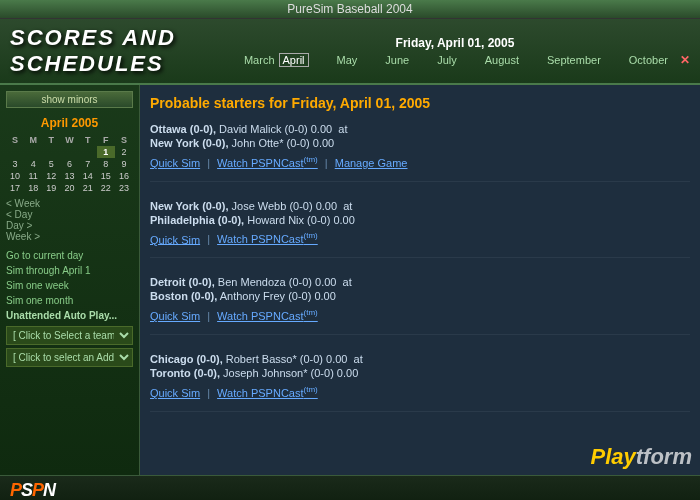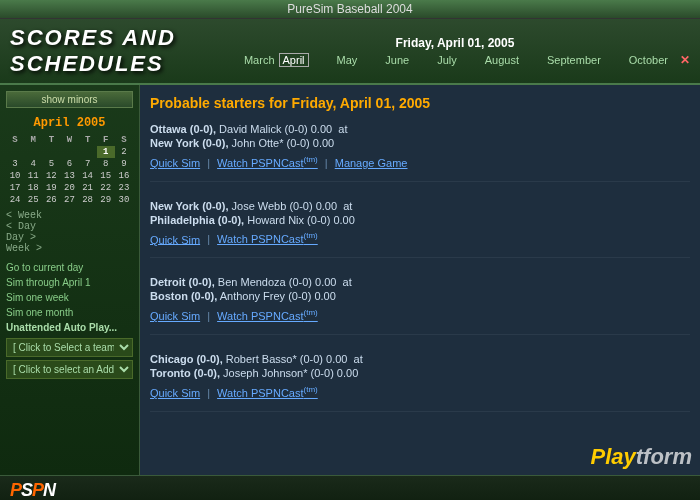--- a/index.html
+++ b/index.html
@@ -99,21 +99,20 @@
       padding: 2px 6px;
       cursor: pointer;
       display: block;
       width: 100%;
       text-align: center;
       margin-bottom: 8px;
     }
 
     #calendar {
       margin-bottom: 0;
-      font-family: Liberation Mono, monospace;
     }
     #calendar-title {
       color: #ff9900;
       font-size: 12px;
       font-weight: bold;
       text-align: center;
       margin-bottom: 4px;
     }
     .cal-table {
       width: 100%;
@@ -361,29 +360,20 @@
           </tr>
           <tr>
             <td>17</td>
               <td>18</td>
               <td>19</td>
               <td>20</td>
               <td>21</td>
               <td>22</td>
               <td>23</td>
           </tr>
-          <tr>
-            <td>24</td>
-              <td>25</td>
-              <td>26</td>
-              <td>27</td>
-              <td>28</td>
-              <td>29</td>
-              <td>30</td>
-          </tr>
         </tbody>
       </table>
       <div class="cal-nav">
         <span>&lt; Week</span>
         <span>&lt; Day</span>
         <span>Day &gt;</span>
         <span>Week &gt;</span>
       </div>
     </div>
 

